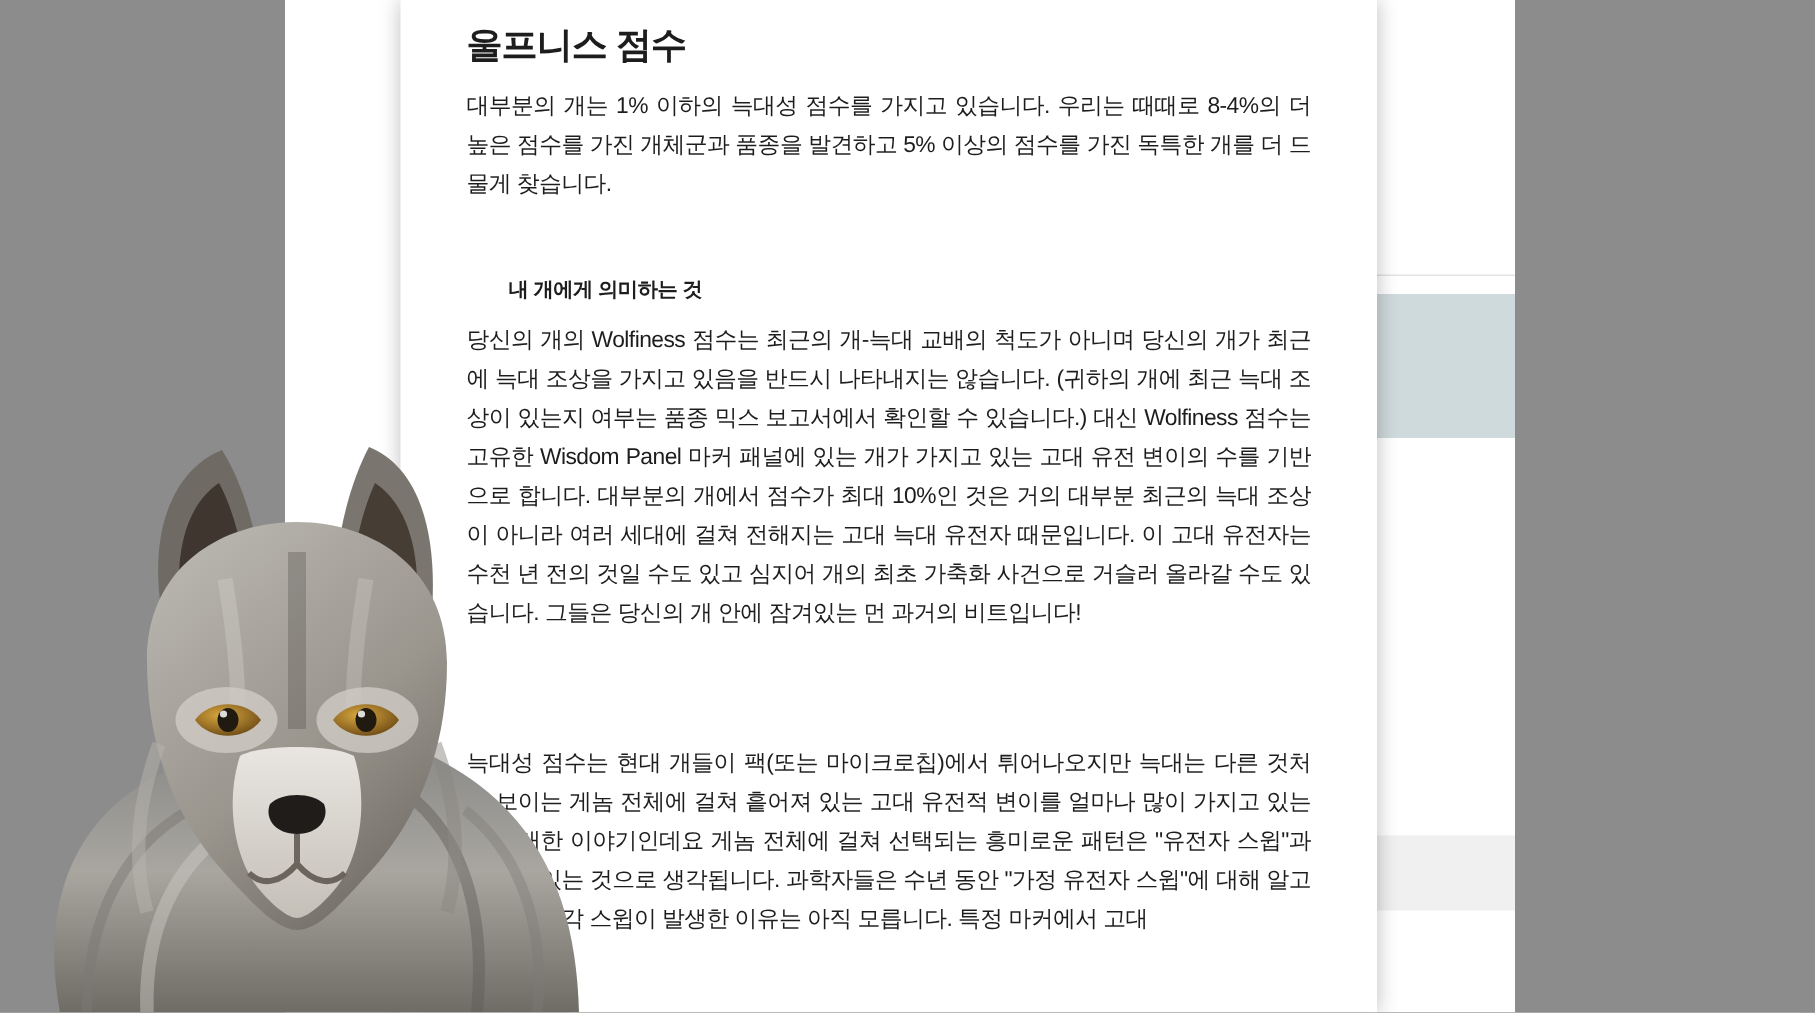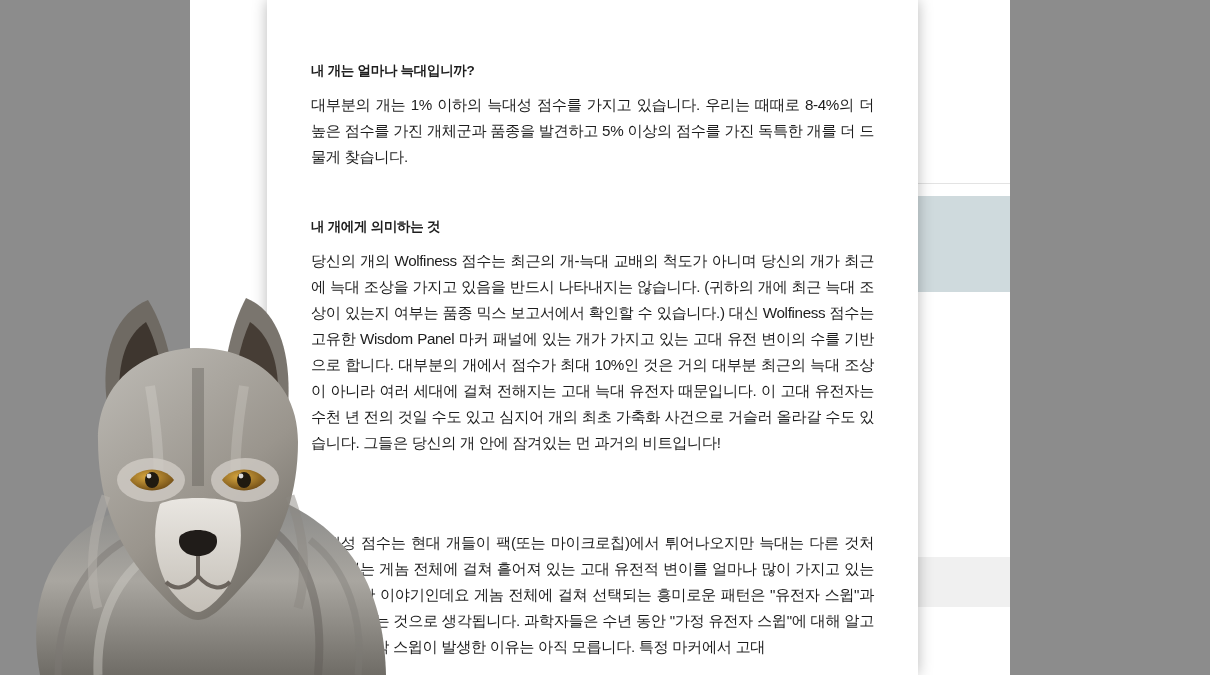--- a/index.html
+++ b/index.html
@@ -154,20 +154,21 @@
   }
   .modal-h2 {
     margin: 62px 0 0 0;
     font-size: 13.5px;
     font-weight: 700;
     color: #1d1d1d;
     letter-spacing: -0.3px;
   }
   .modal-h2.second {
     margin-top: 48px;
+    margin-left: 28px;
   }
   .modal-p {
     margin: 12px 0 0 0;
     font-size: 15.2px;
     line-height: 26px;
     color: #1d1d1d;
     letter-spacing: -0.35px;
     text-align: justify;
   }
   .modal-p.gap {
@@ -221,22 +222,22 @@
     <div class="bg-lower-panel">
       <div class="bg-lower-strip"></div>
     </div>
   </div>
 
   <div class="bg-left-gutter"></div>
   <div class="bg-right-gutter"></div>
 
   <div class="modal">
     <div class="modal-inner">
-
-      <h2 class="modal-h2">내 개는 얼마나 늑대입니까?</h2>
+      <h1 class="modal-title">울프니스 점수</h1>
+
       <p class="modal-p">대부분의 개는 1% 이하의 늑대성 점수를 가지고 있습니다. 우리는 때때로 8-4%의 더 높은 점수를 가진 개체군과 품종을 발견하고 5% 이상의 점수를 가진 독특한 개를 더 드물게 찾습니다.</p>
 
       <h2 class="modal-h2 second">내 개에게 의미하는 것</h2>
       <p class="modal-p">당신의 개의 Wolfiness 점수는 최근의 개-늑대 교배의 척도가 아니며 당신의 개가 최근에 늑대 조상을 가지고 있음을 반드시 나타내지는 않습니다. (귀하의 개에 최근 늑대 조상이 있는지 여부는 품종 믹스 보고서에서 확인할 수 있습니다.) 대신 Wolfiness 점수는 고유한 Wisdom Panel 마커 패널에 있는 개가 가지고 있는 고대 유전 변이의 수를 기반으로 합니다. 대부분의 개에서 점수가 최대 10%인 것은 거의 대부분 최근의 늑대 조상이 아니라 여러 세대에 걸쳐 전해지는 고대 늑대 유전자 때문입니다. 이 고대 유전자는 수천 년 전의 것일 수도 있고 심지어 개의 최초 가축화 사건으로 거슬러 올라갈 수도 있습니다. 그들은 당신의 개 안에 잠겨있는 먼 과거의 비트입니다!</p>
 
       <p class="modal-p gap">늑대성 점수는 현대 개들이 팩(또는 마이크로칩)에서 튀어나오지만 늑대는 다른 것처럼 보이는 게놈 전체에 걸쳐 흩어져 있는 고대 유전적 변이를 얼마나 많이 가지고 있는지에 대한 이야기인데요 게놈 전체에 걸쳐 선택되는 흥미로운 패턴은 "유전자 스윕"과 관련이 있는 것으로 생각됩니다. 과학자들은 수년 동안 "가정 유전자 스윕"에 대해 알고 있었지만 각 스윕이 발생한 이유는 아직 모릅니다. 특정 마커에서 고대</p>
     </div>
   </div>
 
   <div class="wolf-photo">

